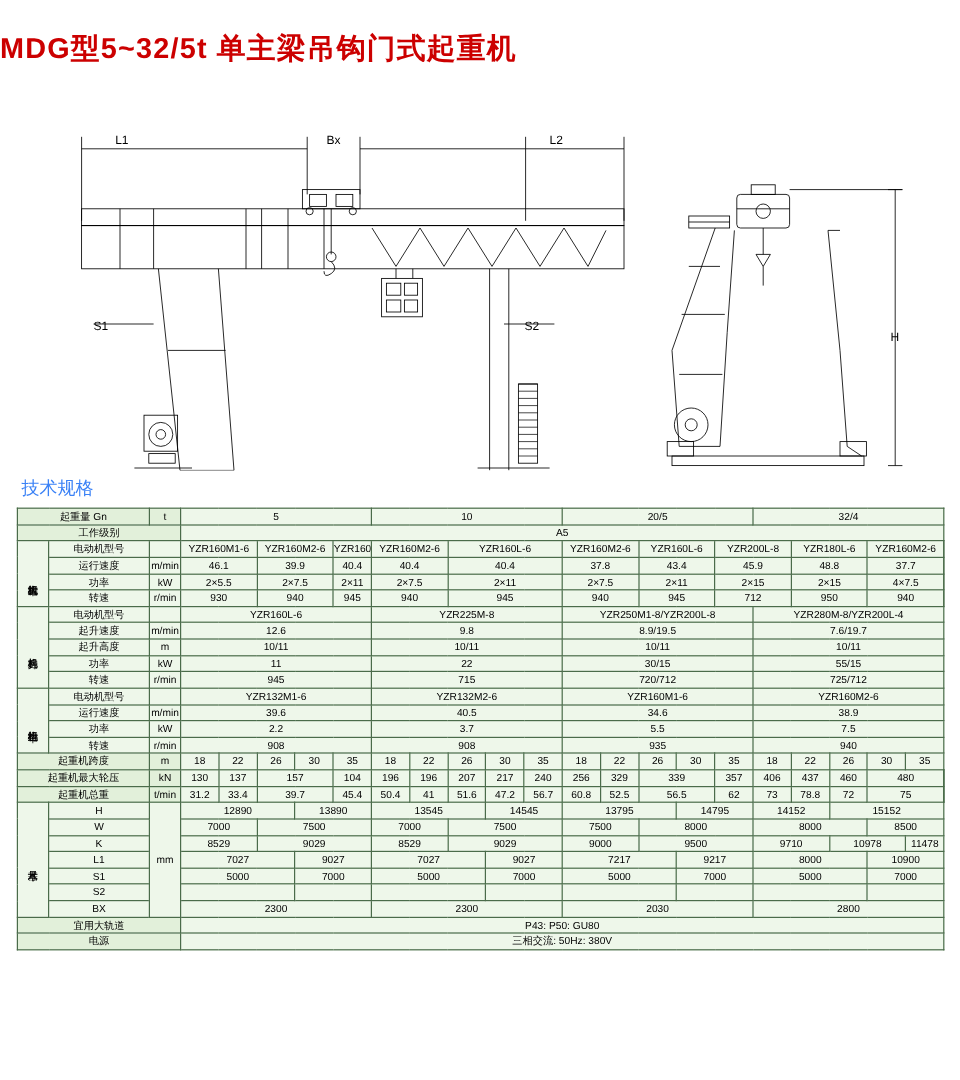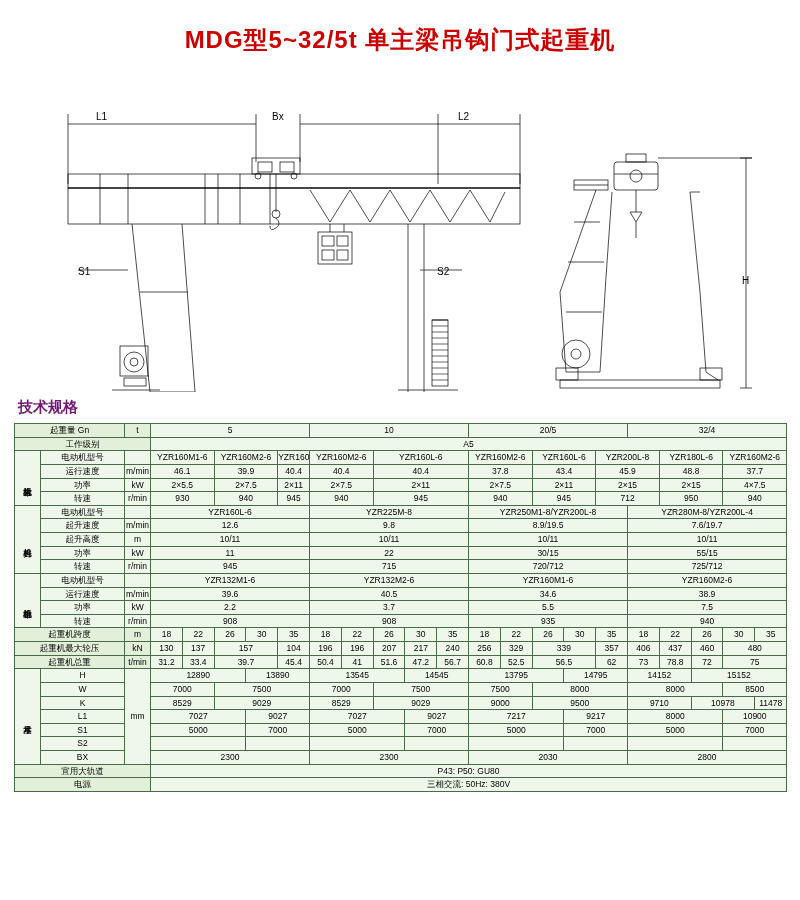--- a/index.html
+++ b/index.html
@@ -7,39 +7,39 @@
     width:800px;height:900px;
     background:#ffffff;
     font-family:"Liberation Sans","DejaVu Sans",sans-serif;
     font-size:9px;
     color:#000;
     position:relative;
     overflow:hidden;
   }
   
   .title{
-    text-align:center;
+    text-align:left;
     color:#cc0000;
     font-size:24px;
     font-weight:bold;
     letter-spacing:1px;
     padding-top:24px;
     padding-bottom:6px;
   }
   
   .drawing{
     position:relative;
     width:800px;
     height:330px;
   }
   .drawing svg{display:block;}
   
   .spec-head{
-    color:#701a75;
-    font-weight:bold;
+    color:#3b82f6;
+    font-weight:normal;
     font-size:15px;
     margin:6px 0 6px 18px;
   }
   
   .tbl-wrap{
     margin:4px 14px;
   }
   table.spec{
     border-collapse:collapse;
     width:772px;

